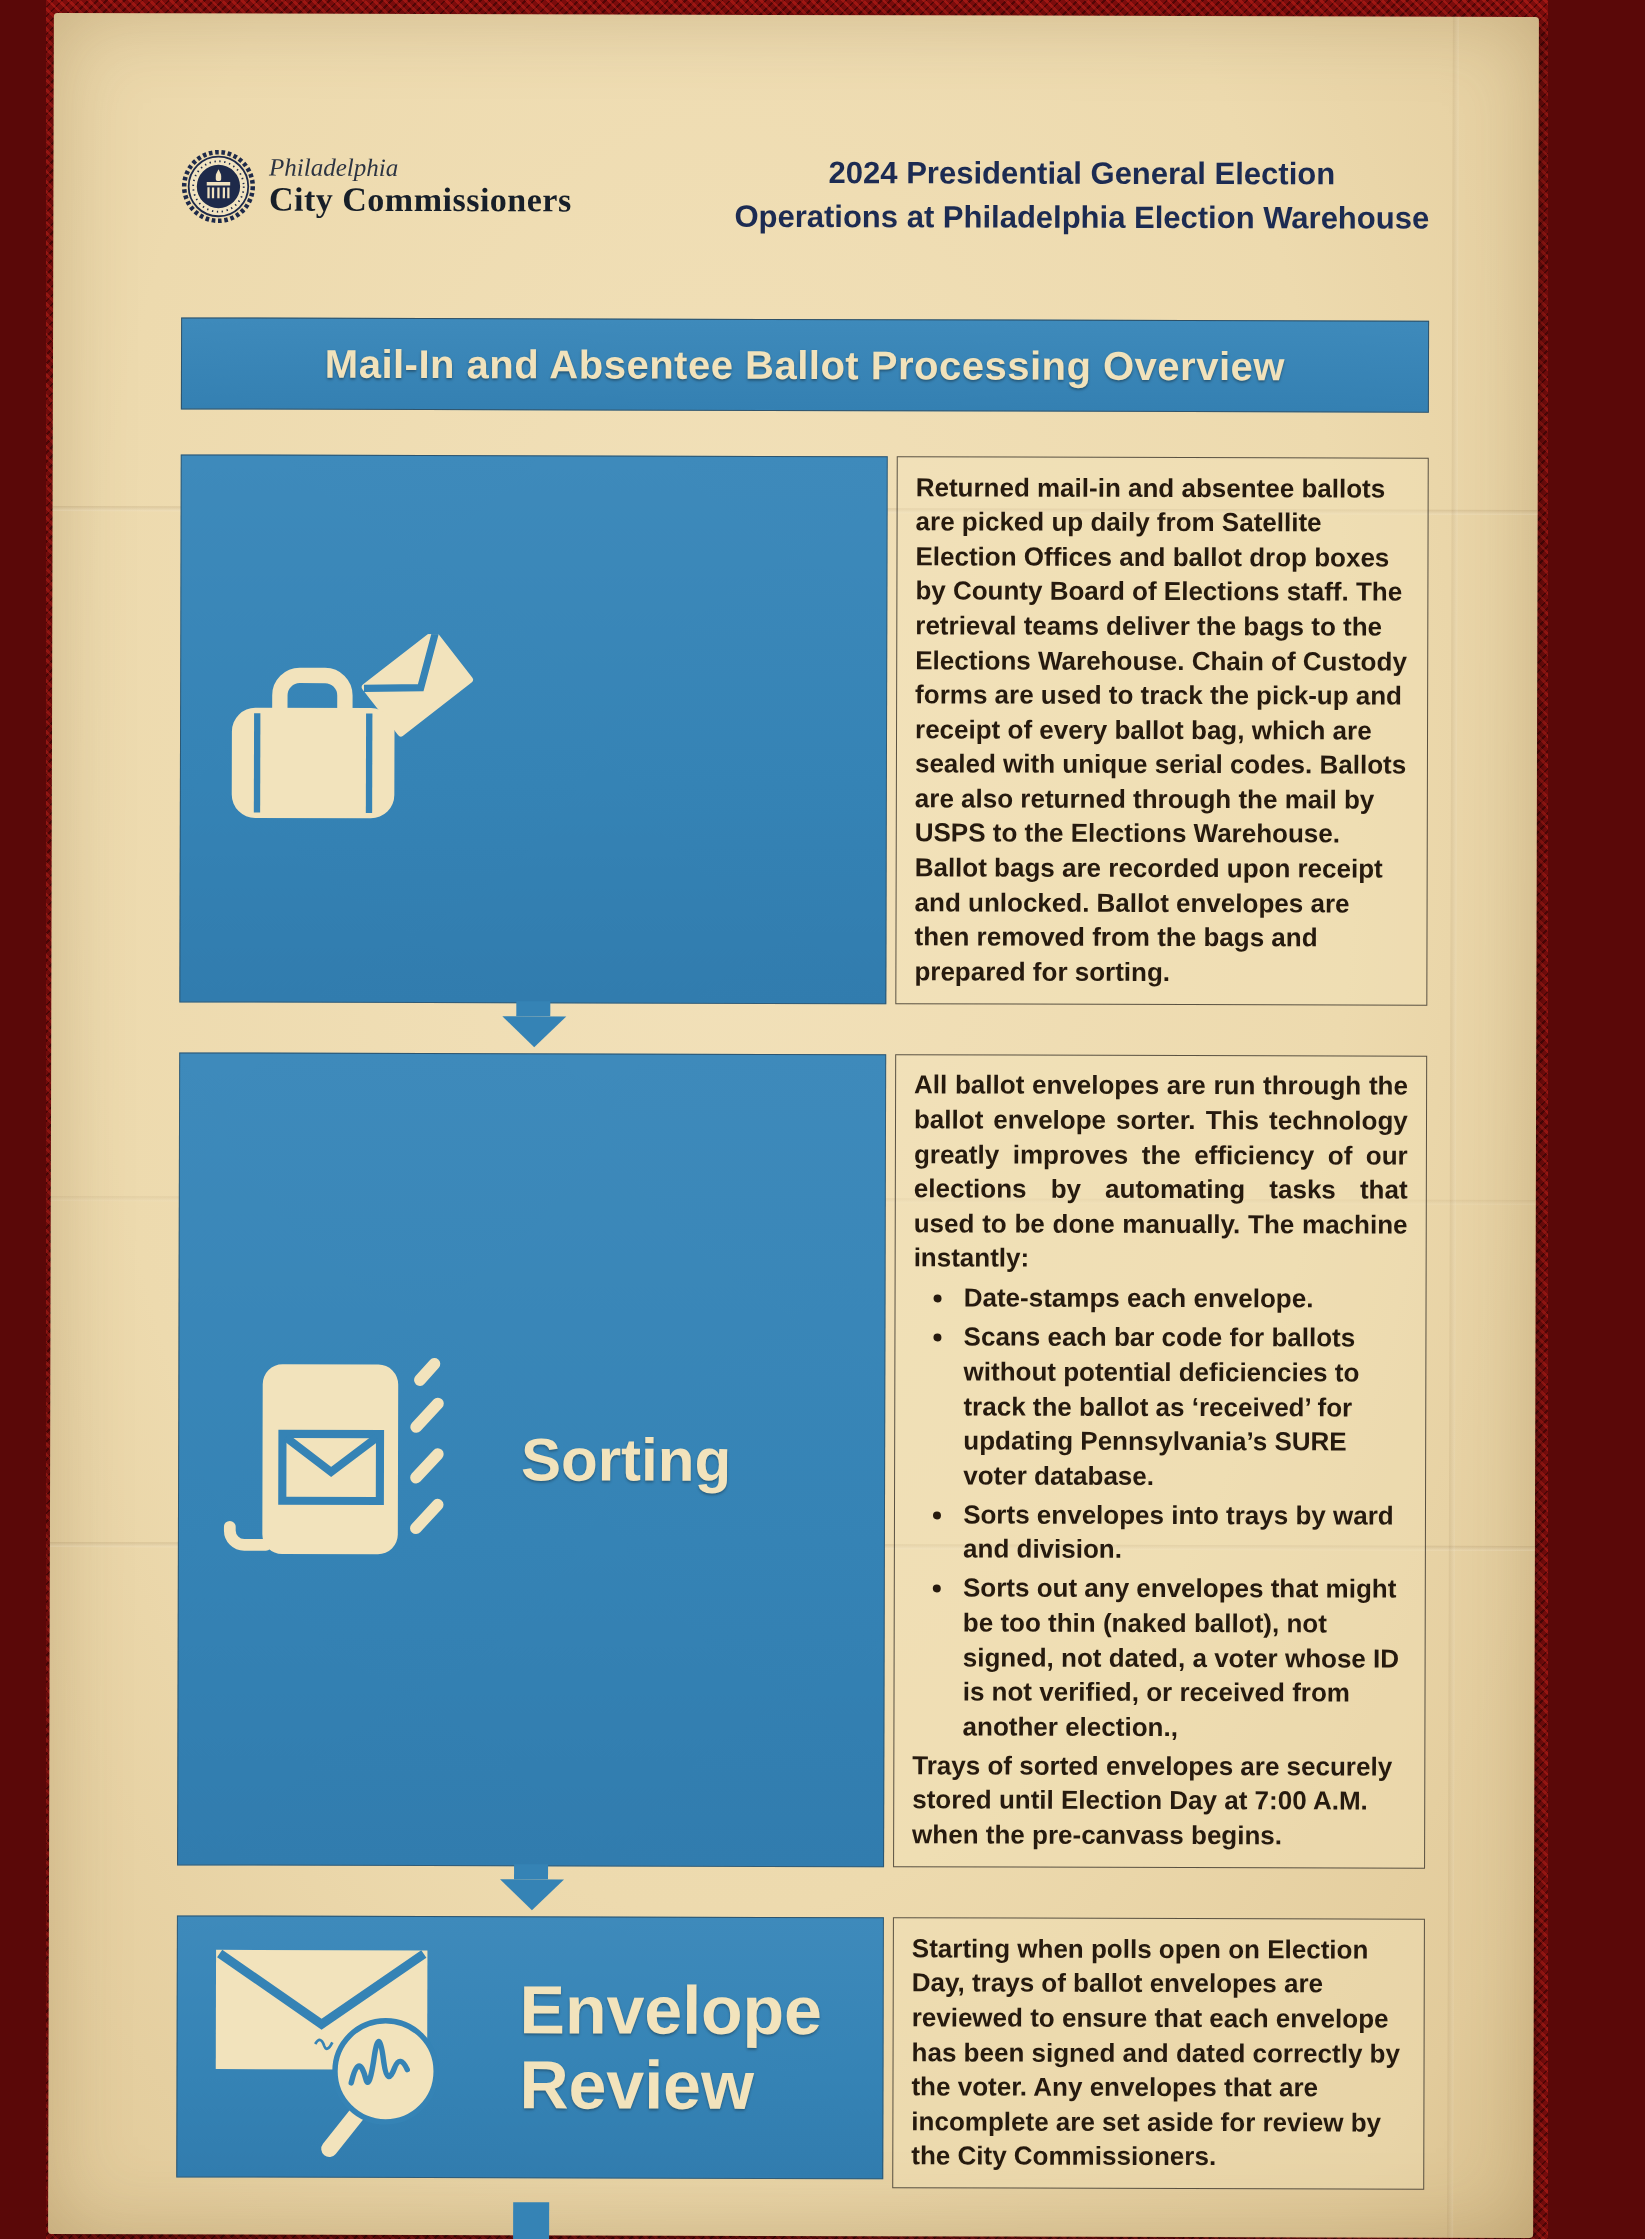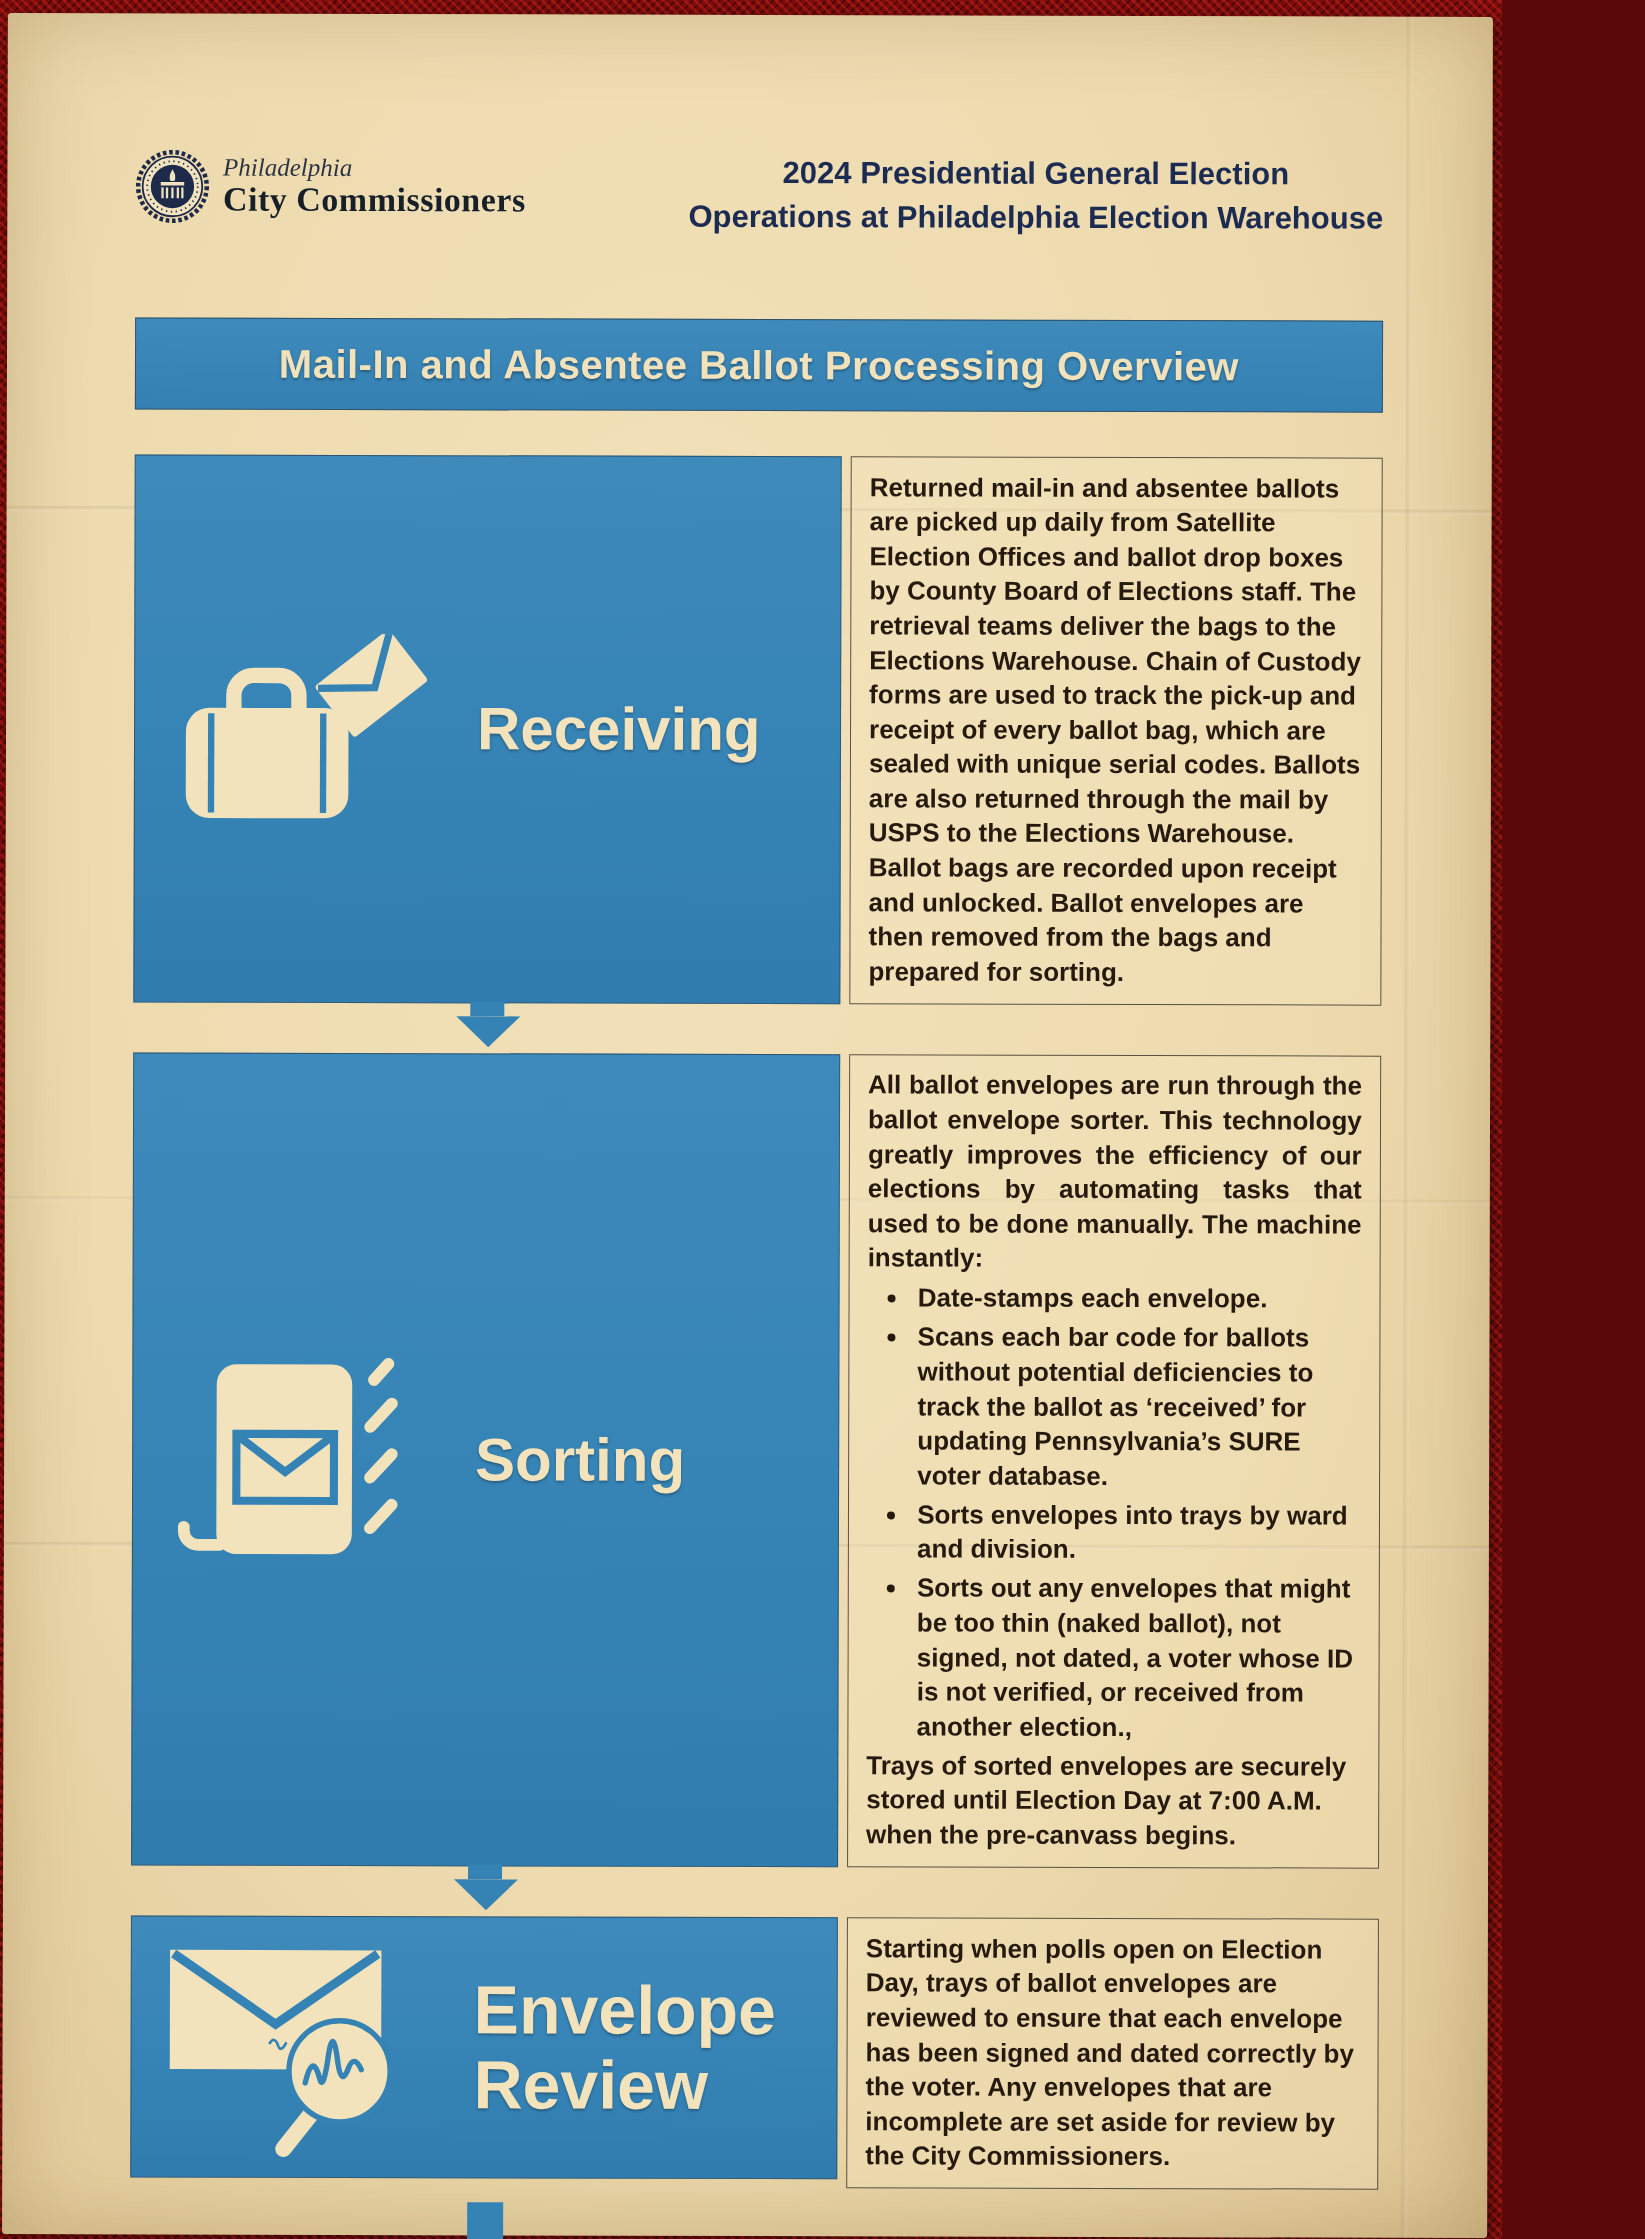--- a/index.html
+++ b/index.html
@@ -1,21 +1,21 @@
 <!DOCTYPE html>
 <html style="font-size:14.5px"><head>
 <meta charset="utf-8">
 <style>
   html,body{margin:0;padding:0;background:#5a0808;}
   .scene{position:relative;width:1502px;height:2240px;overflow:hidden;
     background-color:#7c0d0d;
     background-image:
       repeating-linear-gradient(45deg, rgba(220,40,30,.38) 0 2.7px, rgba(0,0,0,0) 2.7px 7.2px),
       repeating-linear-gradient(-45deg, rgba(30,0,0,.45) 0 1.8px, rgba(0,0,0,0) 1.8px 6.3px);
-    font-family:"Liberation Sans", sans-serif;}
+    font-family:"Liberation Sans", sans-serif;margin-left:46px;}
   .paper{position:absolute;top:14.5px;left:5.4px;right:11.8px;bottom:4.5px;
     transform:rotate(.15deg);border-radius:3.6px;
     background:radial-gradient(ellipse at 45% 35%, #f2e1ba 0%, #eddaae 55%, #e2cb9b 88%, #d8bf8d 100%);
     box-shadow:inset 0 0 81px rgba(120,85,40,.28), 2.7px 4.5px 14.5px rgba(0,0,0,.55);}
   .crease{position:absolute;left:0;right:0;height:5.4px;pointer-events:none;
     background:linear-gradient(rgba(110,80,40,.14), rgba(255,255,255,.14));}
   .crease-1{top:493px;}
   .crease-2{top:1183px;opacity:.55;}
   .crease-3{top:1529px;}
   .crease-v{position:absolute;top:0;bottom:0;right:80px;width:5.4px;height:auto;
@@ -120,21 +120,20 @@
             <svg width="271" height="190" viewBox="0 0 300 210">
               <g transform="rotate(-38 225 55)">
                 <rect x="175" y="20" width="104" height="72" rx="4" fill="#f2e3bc"></rect>
                 <path d="M177 24 L227 62 L277 24" fill="none" stroke="#3583b5" stroke-width="8"></path>
               </g>
               <path d="M75 95 v-27 a22 22 0 0 1 22 -22 h28 a22 22 0 0 1 22 22 v27" fill="none" stroke="#f2e3bc" stroke-width="17"></path>
               <rect x="22" y="82" width="180" height="122" rx="26" fill="#f2e3bc"></rect>
               <line x1="50" y1="88" x2="50" y2="198" stroke="#3583b5" stroke-width="7"></line>
               <line x1="174" y1="88" x2="174" y2="198" stroke="#3583b5" stroke-width="7"></line>
             </svg>
-            <div class="stage-label">Receiving</div>
           </div>
           <div class="text-box">
             <p>Returned mail-in and absentee ballots are picked up daily from Satellite Election Offices and ballot drop boxes by County Board of Elections staff. The retrieval teams deliver the bags to the Elections Warehouse. Chain of Custody forms are used to track the pick-up and receipt of every ballot bag, which are sealed with unique serial codes. Ballots are also returned through the mail by USPS to the Elections Warehouse. Ballot bags are recorded upon receipt and unlocked. Ballot envelopes are then removed from the bags and prepared for sorting.</p>
           </div>
         </section>
 
         <div class="gap-arrow">
           <div class="stem"></div>
           <div class="head"></div>
         </div>

